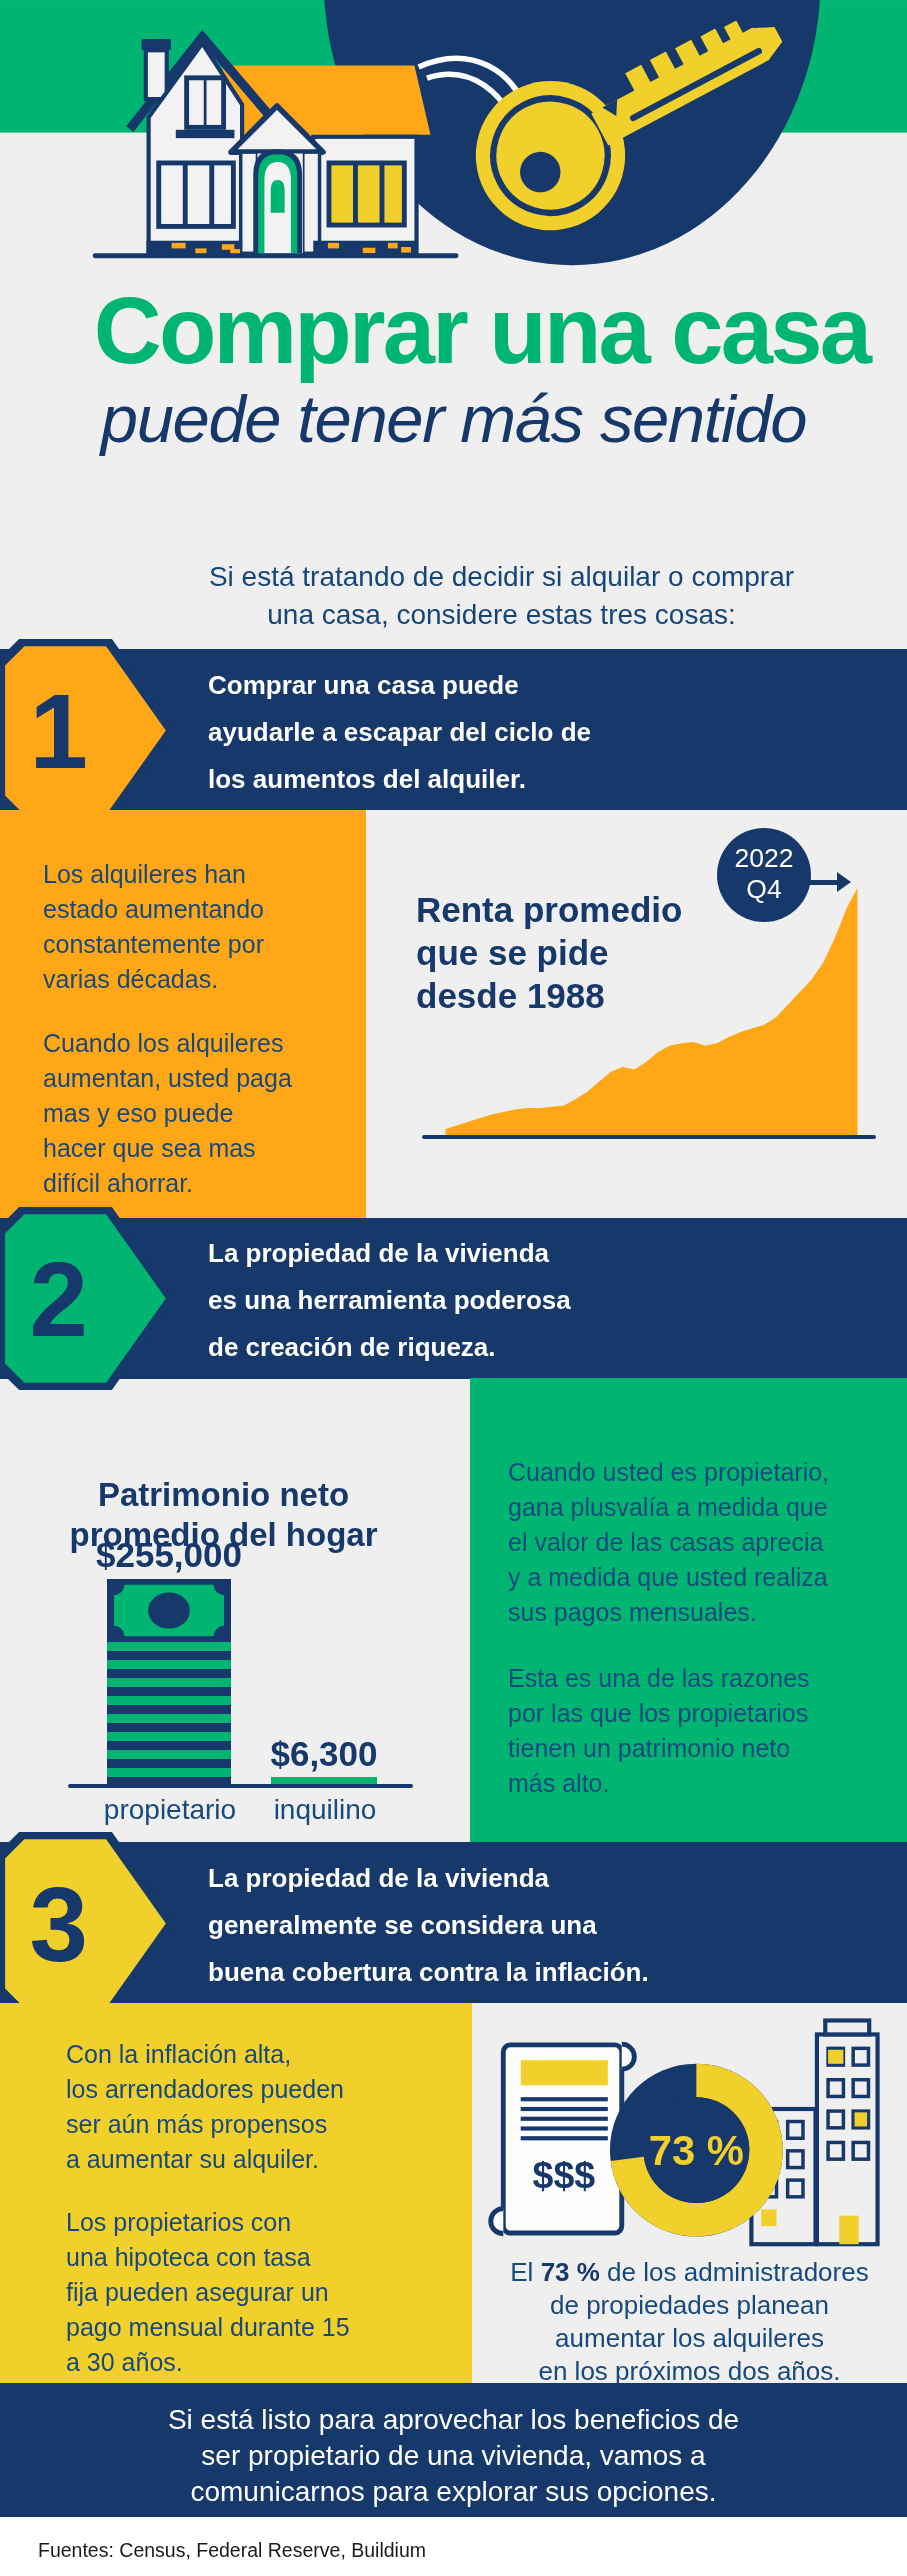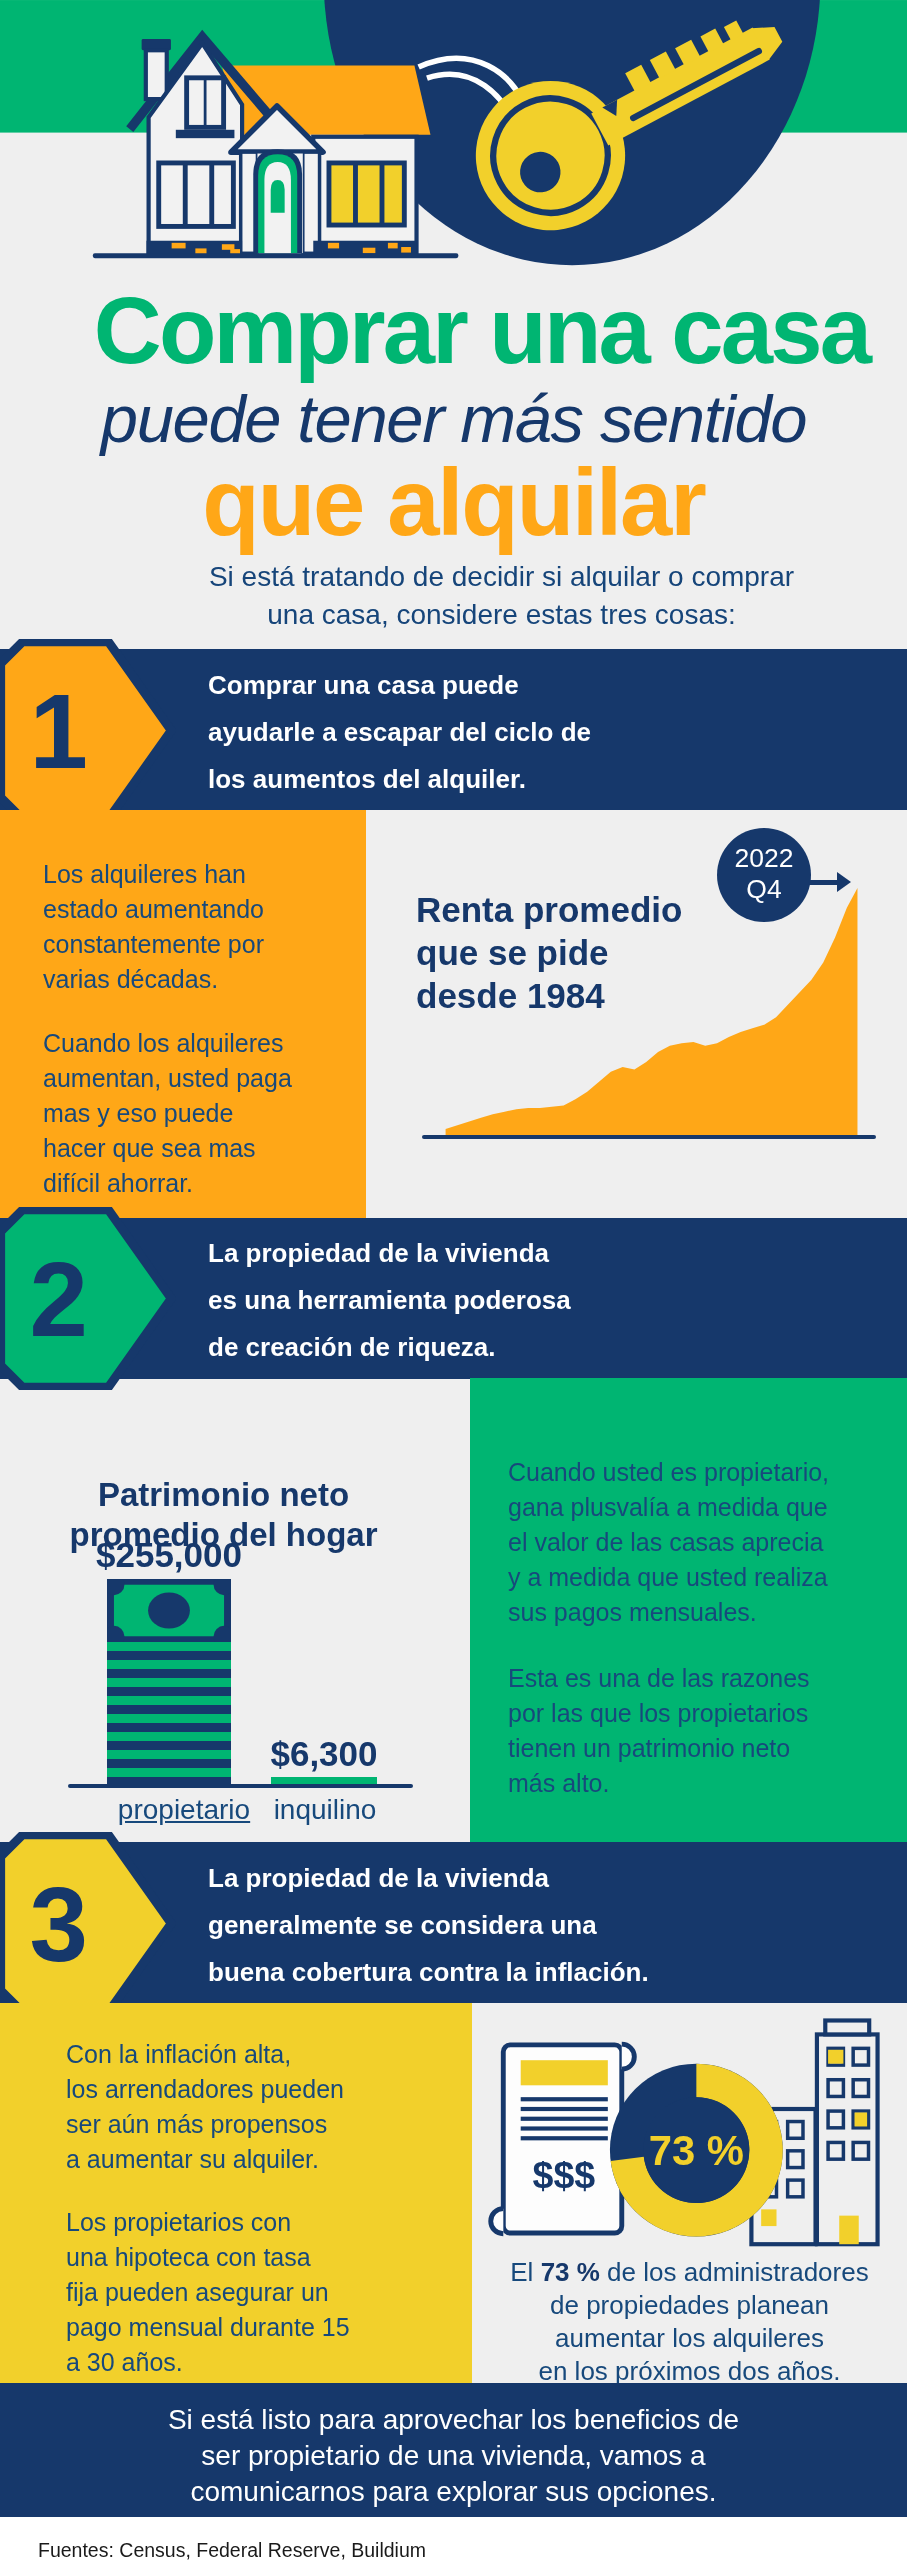--- a/index.html
+++ b/index.html
@@ -51,21 +51,21 @@
   #s2p1{left:508px;top:1455px;width:377px;}
   #s2p2{left:508px;top:1661px;width:377px;}
   #owner-label{left:82px;top:1534px;width:174px;font-size:35px;font-weight:700;color:#16386b;}
   #renter-label{left:237px;top:1732px;width:174px;font-size:35px;font-weight:700;color:#16386b;}
   #owner-bar{left:107px;width:124px;background:#16386b;}
   #owner-stripes{position:absolute;left:0;right:0;top:63px;bottom:2.8px;
       background:repeating-linear-gradient(180deg,#00b572 0 9px,#16386b 9px 18px);}
   #renter-bar{left:271px;width:106px;background:#00b572;}
   #bar-axis{left:68px;top:1784px;width:345px;height:4.2px;border-radius:2.1px;background:#16386b;}
   .cat-label{top:1794px;font-size:28px;color:#17497c;text-align:center;}
-  #cat0{left:107px;width:154px;text-decoration:underline;} #cat1{left:257px;width:136px;}
+  #cat0{left:93px;width:154px;} #cat1{left:257px;width:136px;}
 
   
   #panel-yellow{left:0;top:2003px;width:472px;height:380px;background:#f2d02b;}
   #s3p1{left:66px;top:2037px;width:363px;}
   #s3p2{left:66px;top:2205px;width:363px;}
   #illus-svg{left:482px;top:2017px;}
   #s3caption{left:489px;top:2256px;width:401px;font-size:26px;line-height:33px;color:#17497c;}
   #s3caption b{font-weight:700;color:#16386b;}
 
   
@@ -143,21 +143,20 @@
         <rect x="306" y="-46" width="20" height="22"></rect>
       </g>
       <polygon points="98,-26 122,-26 110,-6" fill="#16386b"></polygon>
       <line x1="130" y1="8" x2="334" y2="8" stroke="#16386b" stroke-width="9" stroke-linecap="round"></line>
       <circle cx="-24" cy="14" r="29" fill="#16386b"></circle>
     </g>
   </svg>
 
   <div class="abs center title-green">Comprar una casa</div>
   <div class="abs center title-italic">puede tener más sentido</div>
-  <div class="abs center title-orange">que alquilar</div>
   <div class="abs center subtitle pre">Si está tratando de decidir si alquilar o comprar
 una casa, considere estas tres cosas:</div>
 
   <div class="abs band" id="band1"></div>
   <div class="abs band-heading pre" id="band1-text">Comprar una casa puede
 ayudarle a escapar del ciclo de
 los aumentos del alquiler.</div>
   <svg class="abs pent" id="pent1" viewBox="0 0 258 262">
     <polygon points="1,33 33,1 159,1 251,131 159,261 33,261 1,229" fill="#ffa717" stroke="#16386b" stroke-width="13"></polygon>
   </svg>
@@ -169,21 +168,21 @@
 constantemente por
 varias décadas.</div>
   <div class="abs body-text pre" id="s1p2">Cuando los alquileres
 aumentan, usted paga
 mas y eso puede
 hacer que sea mas
 difícil ahorrar.</div>
 
   <div class="abs pre" id="rent-title">Renta promedio
 que se pide
-desde 1984</div>
+desde 1988</div>
   <div class="abs pre" id="rent-badge">2022
 Q4</div>
   <div class="abs" id="rent-arrow-stem"></div>
   <div class="abs" id="rent-arrow-head"></div>
   <svg class="abs" id="rent-svg" width="426" height="253" viewBox="0 0 610 362">
     <polygon id="rent-area-poly" fill="#ffa717" points="8.0,349.3 24.9,344.0 41.8,338.6 58.7,333.3 75.6,328.0 92.5,324.4 109.4,320.8 126.3,319.1 143.2,319.1 160.1,317.3 177.0,315.5 193.9,306.6 210.8,295.9 227.7,281.7 244.6,267.4 261.5,260.3 278.4,263.9 295.3,253.2 312.2,239.0 329.1,230.1 346.0,226.5 362.9,224.7 379.8,230.1 396.7,226.5 413.6,217.6 430.5,210.5 447.4,205.1 464.3,199.8 481.2,189.1 498.1,171.3 515.0,153.5 531.9,135.7 548.8,110.8 565.7,75.2 582.6,32.5 597.8,4.0 597.8,360 8,360"></polygon>
   </svg>
   <div class="abs" id="rent-axis"></div>
   <div class="abs tick" id="tick0">1988</div>
   <div class="abs tick" id="tick1">1998</div>

